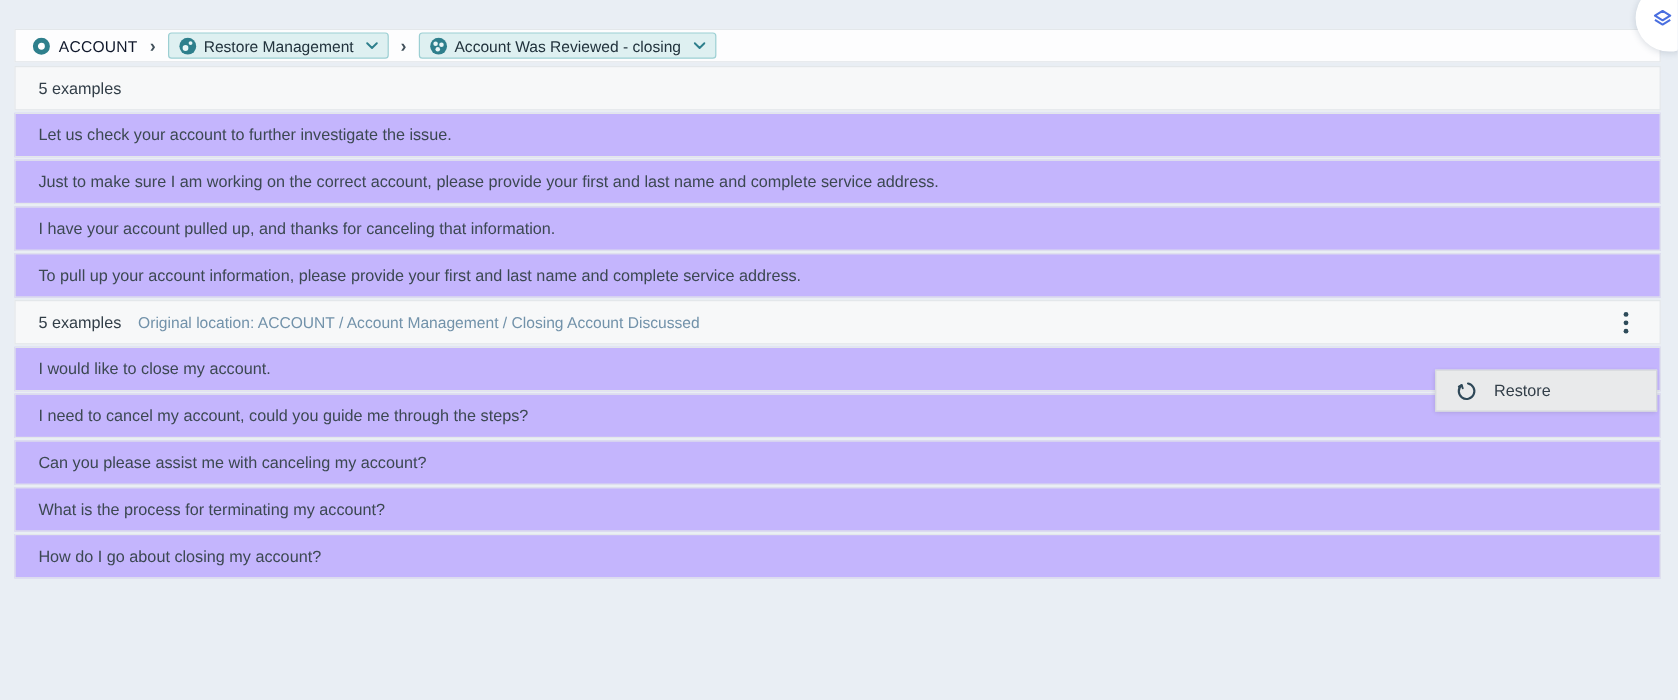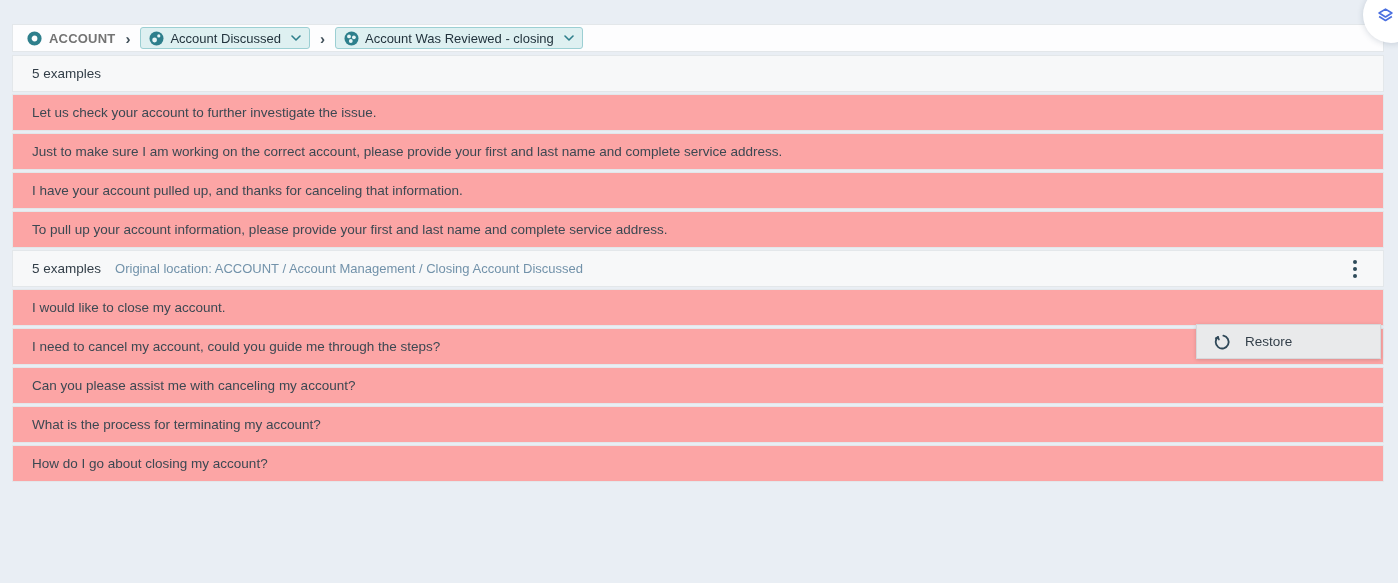--- a/index.html
+++ b/index.html
@@ -18,58 +18,58 @@
     background: #fdfdfe;
     border: 1px solid #e3e7ea;
     height: 28px;
     display: flex; align-items: center;
     gap: 8px;
     padding: 0 14px;
     margin-bottom: 3px;
   }
   .crumb-root {
     display: inline-flex; align-items: center; gap: 7px;
-    color: #737373; font-size: 13px; font-weight: 700; letter-spacing: .2px;
+    color: #0f172a; font-size: 13px; font-weight: 400; letter-spacing: .2px;
     cursor: pointer;
   }
   .sep { color: #41505a; font-size: 15px; font-weight: 600; line-height: 1; margin: 0 2px; }
   .pill {
     display: inline-flex; align-items: center; gap: 6px;
     background: #def0f1;
     border: 1px solid #9ccfd3;
     border-radius: 3px;
     height: 22px; padding: 0 8px;
     font-size: 13px; color: #22333d;
     cursor: pointer;
   }
   .pill .chev { margin-left: 4px; display: inline-flex; }
 
   
   .row {
-    background: #fca5a5;
+    background: #c4b5fd;
     border: 1px solid #e3e7ea;
     height: 37px;
     display: flex; align-items: center;
     padding: 0 19px;
     margin-bottom: 2px;
     font-size: 13.5px; color: #3c4852;
   }
   .header-row { background: #f7f8f9; align-items: center; }
   .count { color: #323e48; }
   .orig-loc { color: #7292aa; margin-left: 14px; font-size: 13px; }
   .kebab {
     margin-left: auto;
     display: flex; flex-direction: column; gap: 3px;
     padding: 5px 7px; cursor: pointer;
   }
   .kebab .dot { width: 4px; height: 4px; border-radius: 50%; background: #2e4b5a; }
 
   
   .context-menu {
-    position: absolute; top: 324px; right: 17px; width: 185px;
+    position: absolute; top: 308px; right: 17px; width: 185px;
     background: #e9eaeb;
     border: 1px solid #d6d9dc;
     box-shadow: 0 1px 4px rgba(0,0,0,.14);
     z-index: 20;
   }
   .menu-item {
     display: flex; align-items: center; gap: 14px;
     height: 33px; padding-left: 16px;
     font-size: 13.5px; color: #333f49;
     cursor: pointer;
@@ -105,21 +105,21 @@
     <span class="sep">›</span>
 
     <span class="pill">
       <span class="icon">
         <svg width="15" height="15" viewBox="0 0 15 15">
           <circle cx="7.5" cy="7.5" r="7" fill="#2e7f8c"></circle>
           <circle cx="5.6" cy="9" r="2.4" fill="#e8f5f6"></circle>
           <circle cx="9.8" cy="4.9" r="1.6" fill="#e8f5f6"></circle>
         </svg>
       </span>
-      <span>Account Discussed</span>
+      <span>Restore Management</span>
       <span class="chev icon">
         <svg width="10" height="6" viewBox="0 0 10 6" fill="none" stroke="#2e7f8c" stroke-width="1.6" stroke-linecap="round" stroke-linejoin="round">
             <path d="M1 1 L5 5 L9 1"></path>
           </svg>
       </span>
     </span>
 
     <span class="sep">›</span>
 
     <span class="pill">

